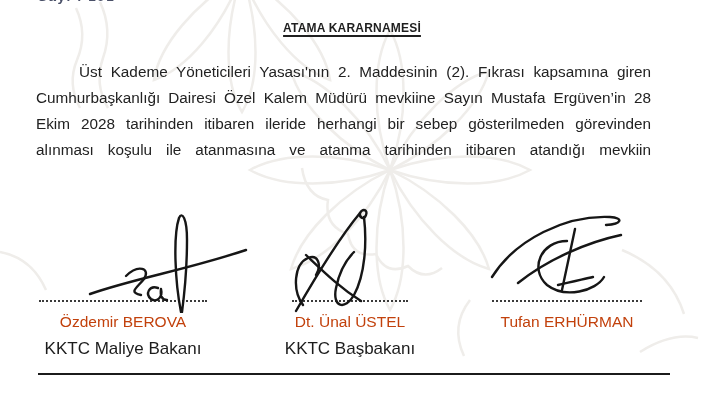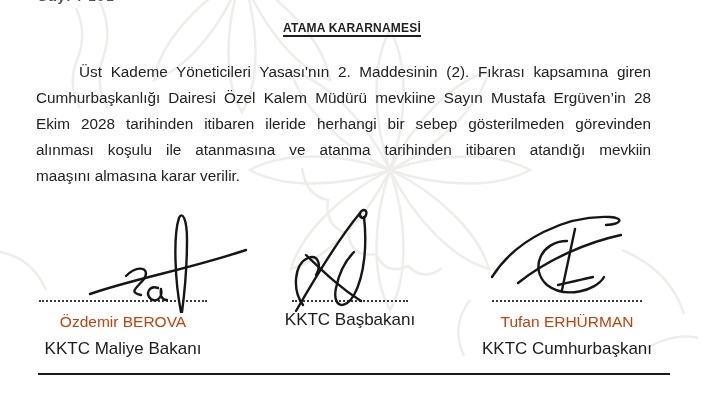--- a/index.html
+++ b/index.html
@@ -83,21 +83,20 @@
 
   <div class="ref-clipped">Sayı : 191</div>
 
   <div class="doc-title">ATAMA KARARNAMESİ</div>
 
   <div class="body-text">
     <div class="body-line first">Üst Kademe Yöneticileri Yasası'nın 2. Maddesinin (2). Fıkrası kapsamına giren</div>
     <div class="body-line">Cumhurbaşkanlığı Dairesi Özel Kalem Müdürü mevkiine Sayın Mustafa Ergüven’in 28</div>
     <div class="body-line">Ekim 2028 tarihinden itibaren ileride herhangi bir sebep gösterilmeden görevinden</div>
     <div class="body-line">alınması koşulu ile atanmasına ve atanma tarihinden itibaren atandığı mevkiin</div>
-    <div class="body-line last">maaşını almasına karar verilir.</div>
   </div>
 
   <svg class="sig-svg" style="left:88px; top:212px;" width="160" height="101" viewBox="0 0 160 101">
     <path d="M2,82 C48,66 98,58 158,38"></path>
     <path d="M38,64 C50,52 63,56 56,67 C49,76 40,80 53,83"></path>
     <path d="M70,76 C61,73 57,82 63,87 C69,91 75,85 73,77 C72,84 74,88 79,88"></path>
     <path d="M93,100 C87,70 85,24 91,6 C94,-1 99,6 99,28 C99,55 96,85 94,100"></path>
   </svg>
 
   <svg class="sig-svg" style="left:290px; top:203px;" width="106" height="110" viewBox="0 0 106 110">
@@ -117,24 +116,24 @@
   </svg>
 
   <div class="sig-col" style="left:23px;">
     <div class="dotline" style="width:168px;"></div>
     <div class="sig-name">Özdemir BEROVA</div>
     <div class="sig-role">KKTC Maliye Bakanı</div>
   </div>
 
   <div class="sig-col" style="left:250px;">
     <div class="dotline" style="width:116px;"></div>
+    <div class="sig-name">Dt. Ünal ÜSTEL</div>
     <div class="sig-role">KKTC Başbakanı</div>
   </div>
 
   <div class="sig-col" style="left:467px;">
     <div class="dotline" style="width:150px;"></div>
     <div class="sig-name">Tufan ERHÜRMAN</div>
-    <div class="sig-role">KKTC Cumhurbaşkanı</div>
   </div>
 
   <div class="bottom-rule"></div>
 
 </div>
 
 </body></html>

